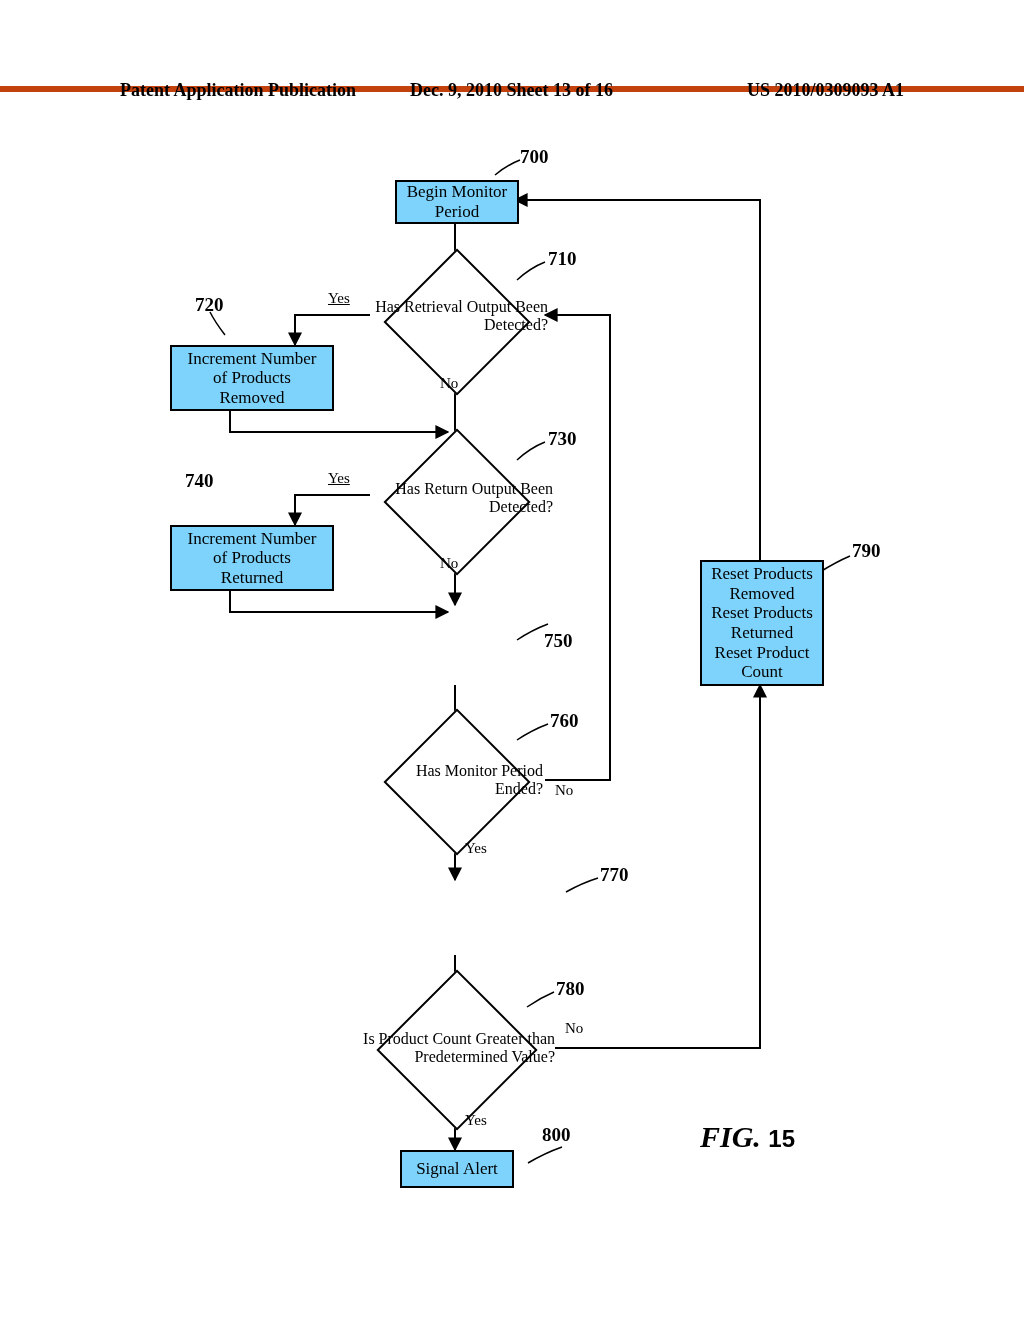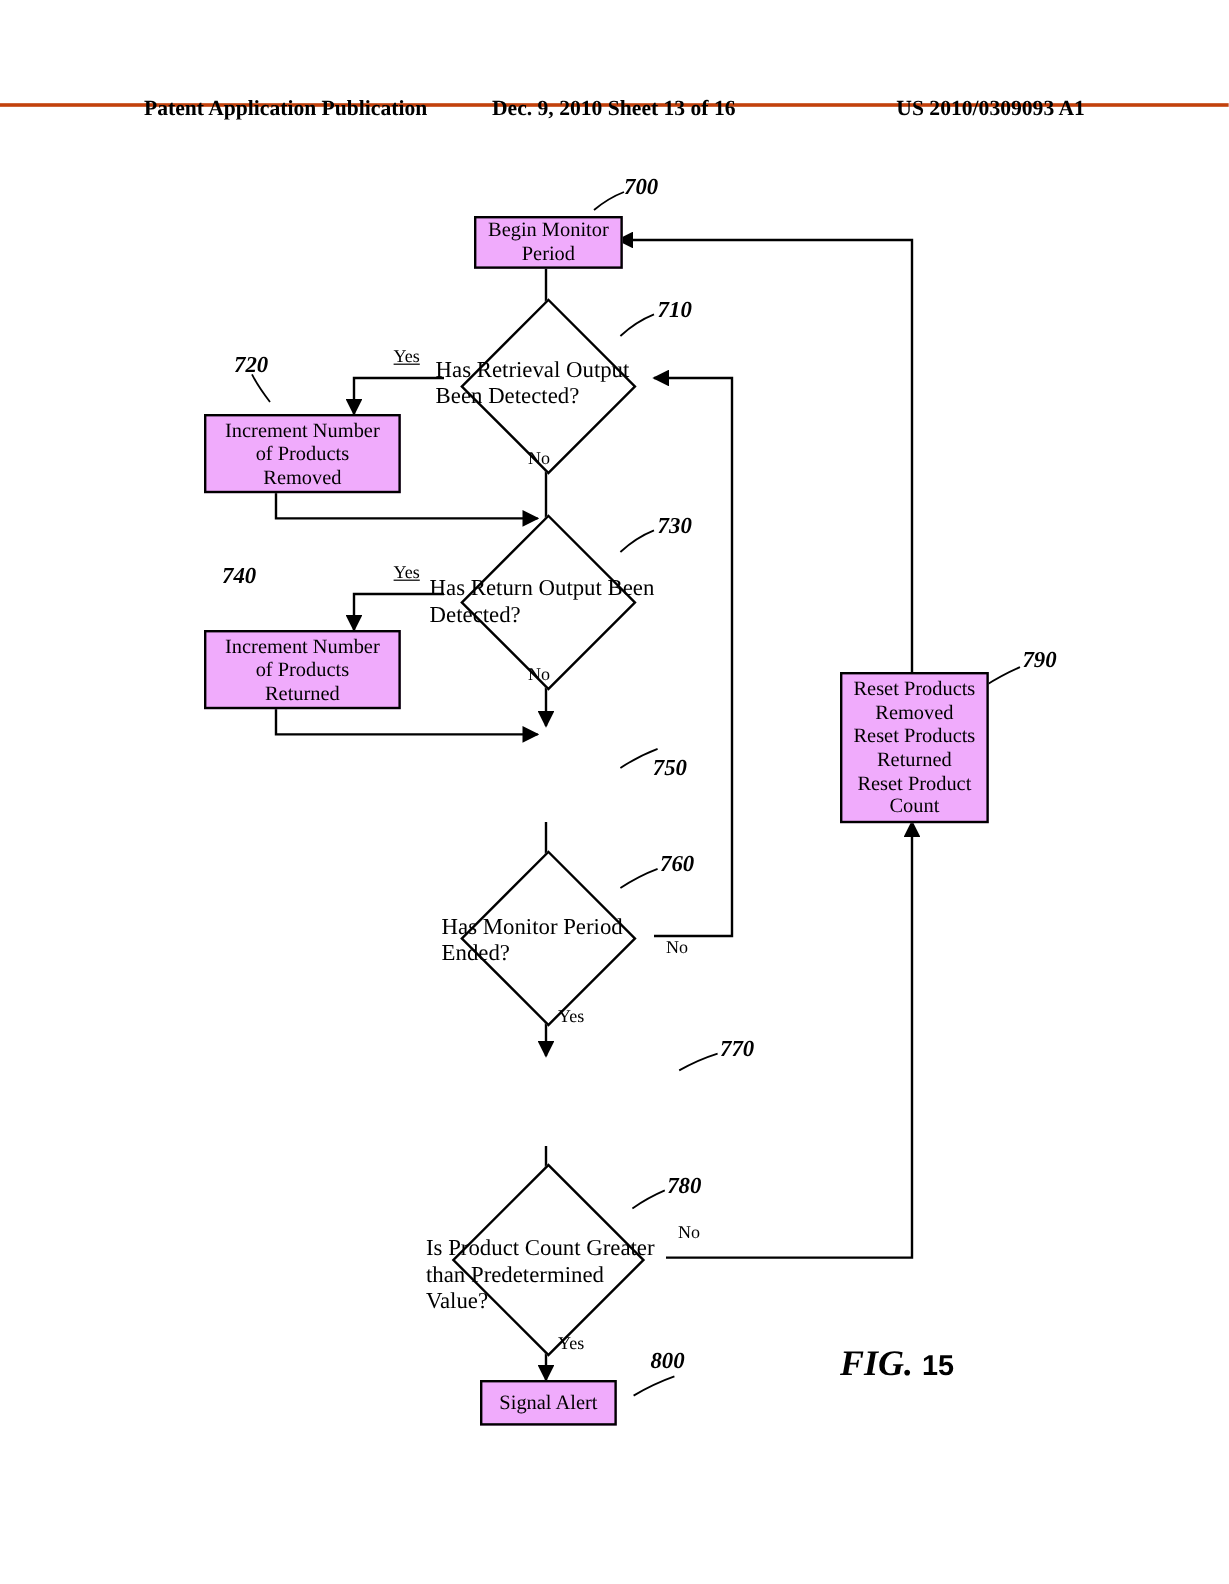--- a/index.html
+++ b/index.html
@@ -13,62 +13,61 @@
     position: relative;
     width: 1024px;
     height: 1320px;
     background: #fff;
   }
   .header {
     position: absolute;
     top: 80px;
     left: 0;
     width: 100%;
-    border-bottom: 3px solid #c2410c;
+    border-bottom: 6px solid #c2410c;
     padding-bottom: 6px;
   }
   .header-row {
     display: flex;
     font-weight: bold;
     font-size: 18px;
   }
   .header-left { position: absolute; left: 120px; }
   .header-center { position: absolute; left: 410px; }
   .header-right { position: absolute; right: 120px; text-align: right; }
   .content { position: absolute; top: 140px; left: 0; width: 1024px; height: 1180px; }
 
   .box {
     position: absolute;
     border: 2px solid #000;
-    background: #f0abfc;
+    background: #7dd3fc;
     text-align: center;
     display: flex;
     align-items: center;
     justify-content: center;
     line-height: 1.15;
     font-size: 17px;
   }
   .diamond {
     position: absolute;
     background: #fff;
     transform: rotate(45deg);
     border: 2px solid #000;
   }
   .diamond-label {
     position: absolute;
-    text-align: left;
-    font-size: 19px;
+    text-align: right;
+    font-size: 16px;
     line-height: 1.15;
     pointer-events: none;
   }
   .num {
     position: absolute;
     font-size: 19px;
     font-weight: bold;
-    font-style: italic;
   }
   .edge-label {
     position: absolute;
     font-size: 15px;
   }
   .fig {
     position: absolute;
     font-family: "Times New Roman", serif;
     font-style: italic;
     font-weight: bold;

